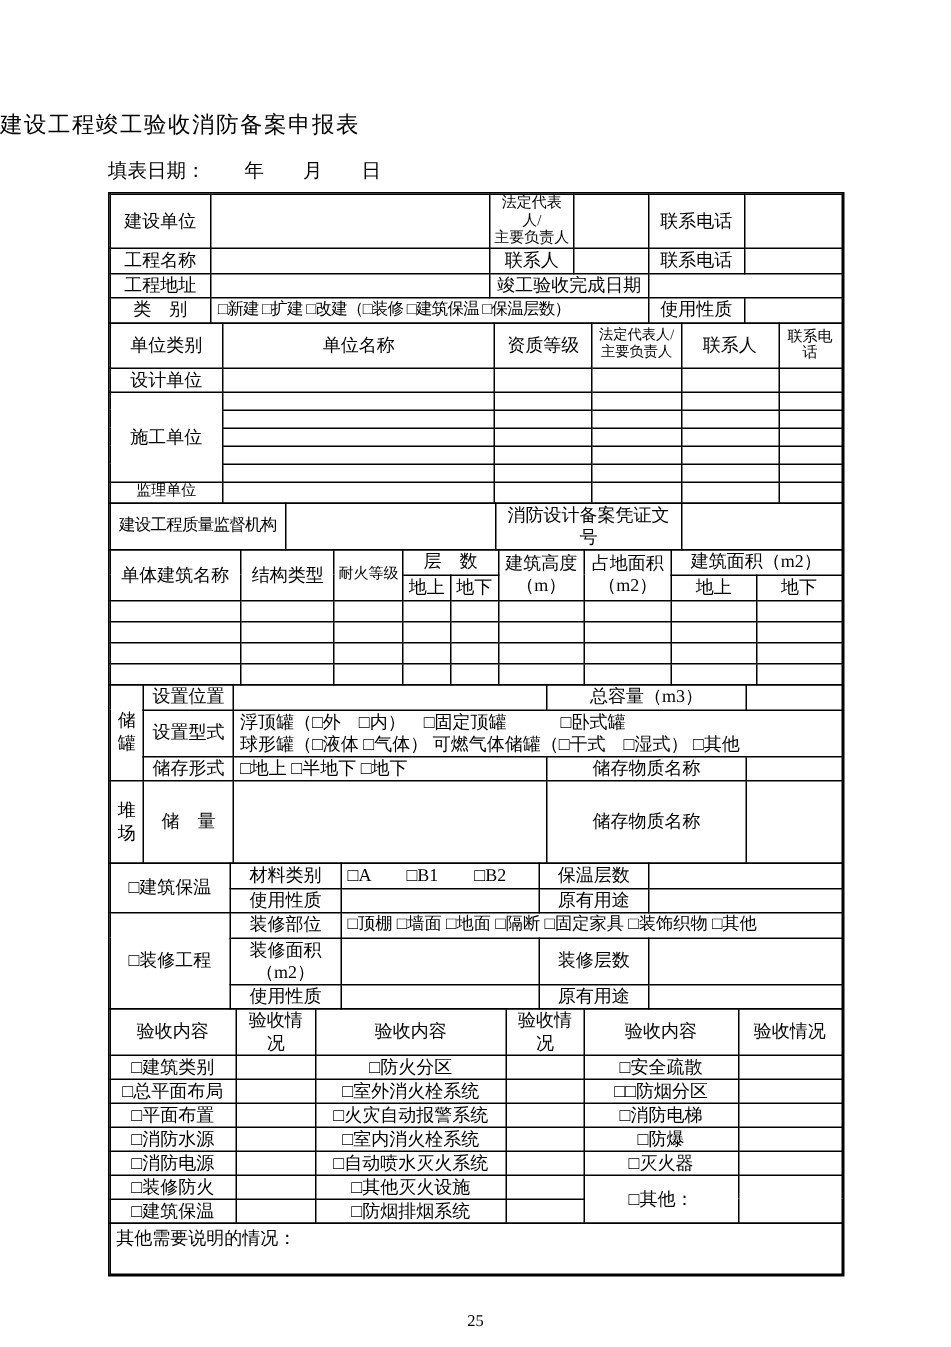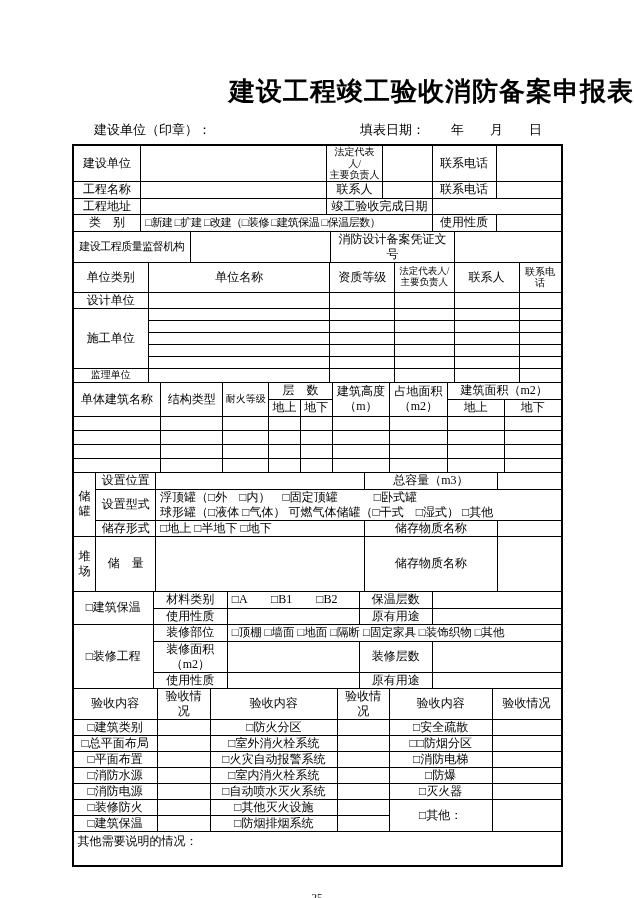--- a/index.html
+++ b/index.html
@@ -5,21 +5,21 @@
   * { box-sizing: border-box; }
   html,body { margin:0; padding:0; background:#fff; }
   body {
     width:634px; height:898px;
     font-family:"Liberation Serif","DejaVu Serif",serif;
     color:#000;
   }
   .sheet { position:relative; width:634px; height:898px; overflow:hidden; }
   .title {
     margin:0; padding-top:74px;
-    font-size:26px; font-weight:bold; text-align:right; letter-spacing:1px;
+    font-size:15px; font-weight:normal; text-align:left; letter-spacing:1px;
   }
   .subhead {
     width:490px; margin:12px auto 5px; display:flex;
     justify-content:space-between; align-items:flex-end; font-size:13px;
   }
   .subhead .left { padding-left:22px; }
   .subhead .right { padding-right:20px;text-align:right; }
   .subhead .dsep { display:inline-block; margin-left:26px; }
   .form { width:491px; margin:0 auto; border:1px solid #000; background:#fff; }
   table { width:100%; border-collapse:collapse; table-layout:fixed; margin-top:-1px; }
@@ -41,21 +41,20 @@
   .pageno { text-align:center; font-size:11px; margin-top:24px; }
   .blk { display:block; }
 </style>
 </head>
 <body>
 
 <div class="sheet">
   <h1 class="title">建设工程竣工验收消防备案申报表</h1>
 
   <div class="subhead">
-    <span class="left">建设单位（印章）：</span>
     <span class="right"><span>填表日期：</span><span class="dsep">年</span><span class="dsep">月</span><span class="dsep">日</span></span>
   </div>
 
   <div class="form">
 
     <table>
       <colgroup>
           <col style="width:13.9%">
           <col style="width:38.1%">
           <col style="width:11.4%">
@@ -86,37 +85,20 @@
       <tr class="h16">
         <td>工程地址</td>
         <td></td>
         <td colspan="2">竣工验收完成日期</td>
         <td colspan="2"></td>
       </tr>
       <tr class="h17">
         <td>类　别</td>
         <td colspan="3" class="tl cramped">□新建 □扩建  □改建（□装修 □建筑保温 □保温层数）</td>
         <td>使用性质</td>
-        <td></td>
-      </tr>
-    </tbody>
-      </table>
-
-    <table>
-      <colgroup>
-          <col style="width:24.1%">
-          <col style="width:28.6%">
-          <col style="width:25.5%">
-          <col style="width:21.8%">
-        </colgroup>
-      <tbody>
-          <tr class="h17">
-        <td class="cramped">建设工程质量监督机构</td>
-        <td></td>
-        <td>消防设计备案凭证文号</td>
         <td></td>
       </tr>
     </tbody>
       </table>
 
     <table>
       <colgroup>
           <col style="width:15.5%">
           <col style="width:37.1%">
           <col style="width:13.3%">
@@ -180,20 +162,37 @@
             <td></td>
             <td></td>
           </tr>
       <tr class="h14">
         <td class="fs10">监理单位</td>
         <td></td>
             <td></td>
             <td></td>
             <td></td>
             <td></td>
+      </tr>
+    </tbody>
+      </table>
+
+    <table>
+      <colgroup>
+          <col style="width:24.1%">
+          <col style="width:28.6%">
+          <col style="width:25.5%">
+          <col style="width:21.8%">
+        </colgroup>
+      <tbody>
+          <tr class="h17">
+        <td class="cramped">建设工程质量监督机构</td>
+        <td></td>
+        <td>消防设计备案凭证文号</td>
+        <td></td>
       </tr>
     </tbody>
       </table>
 
     <table>
       <colgroup>
           <col style="width:18%">
           <col style="width:12.7%">
           <col style="width:9.4%">
           <col style="width:6.5%">

